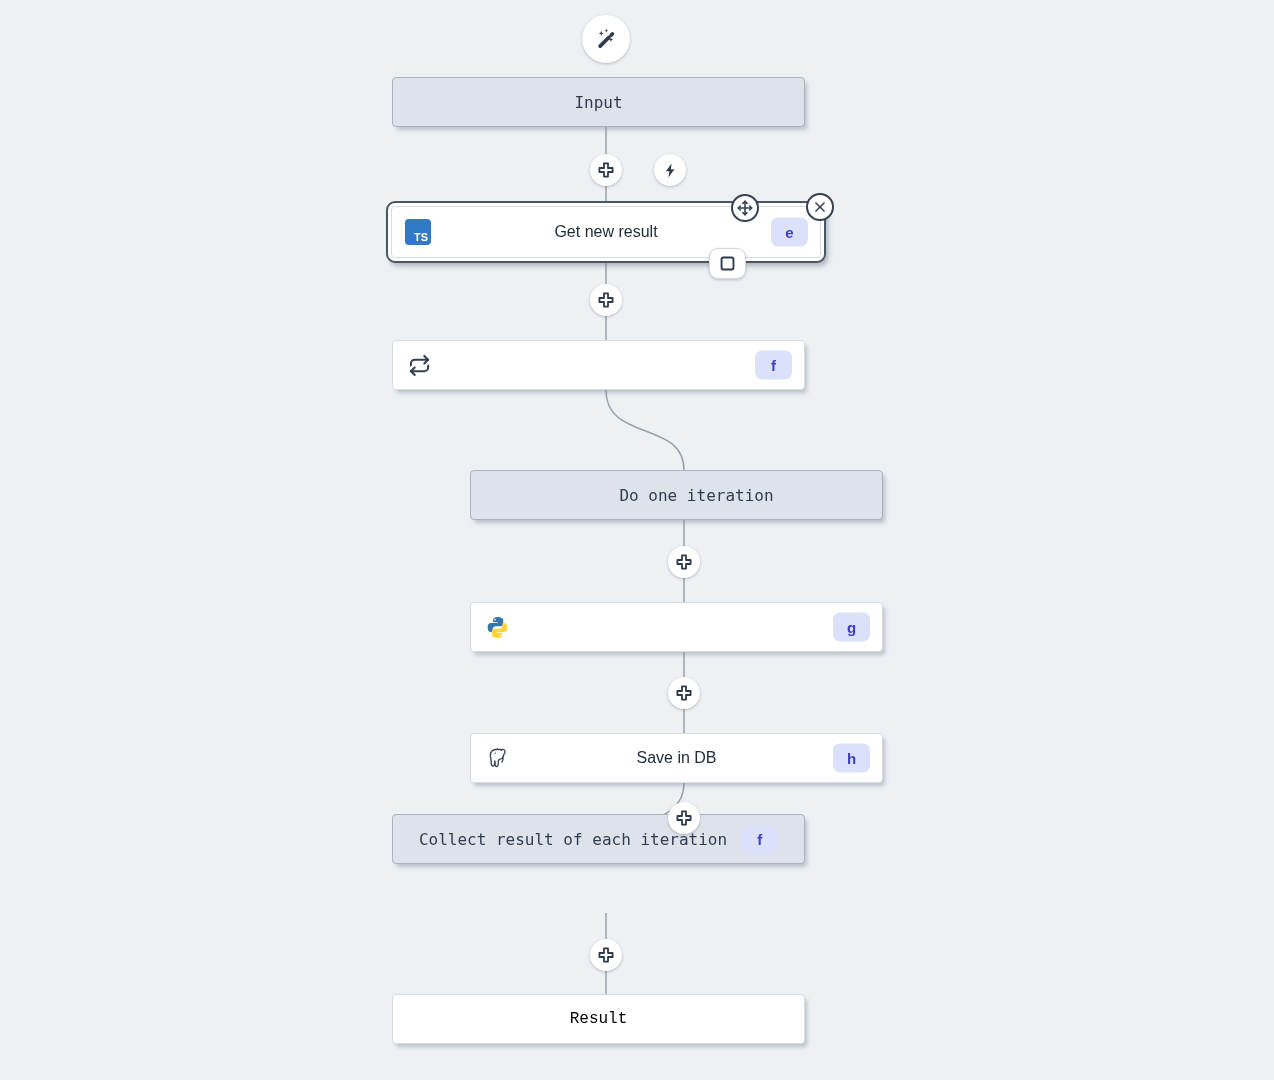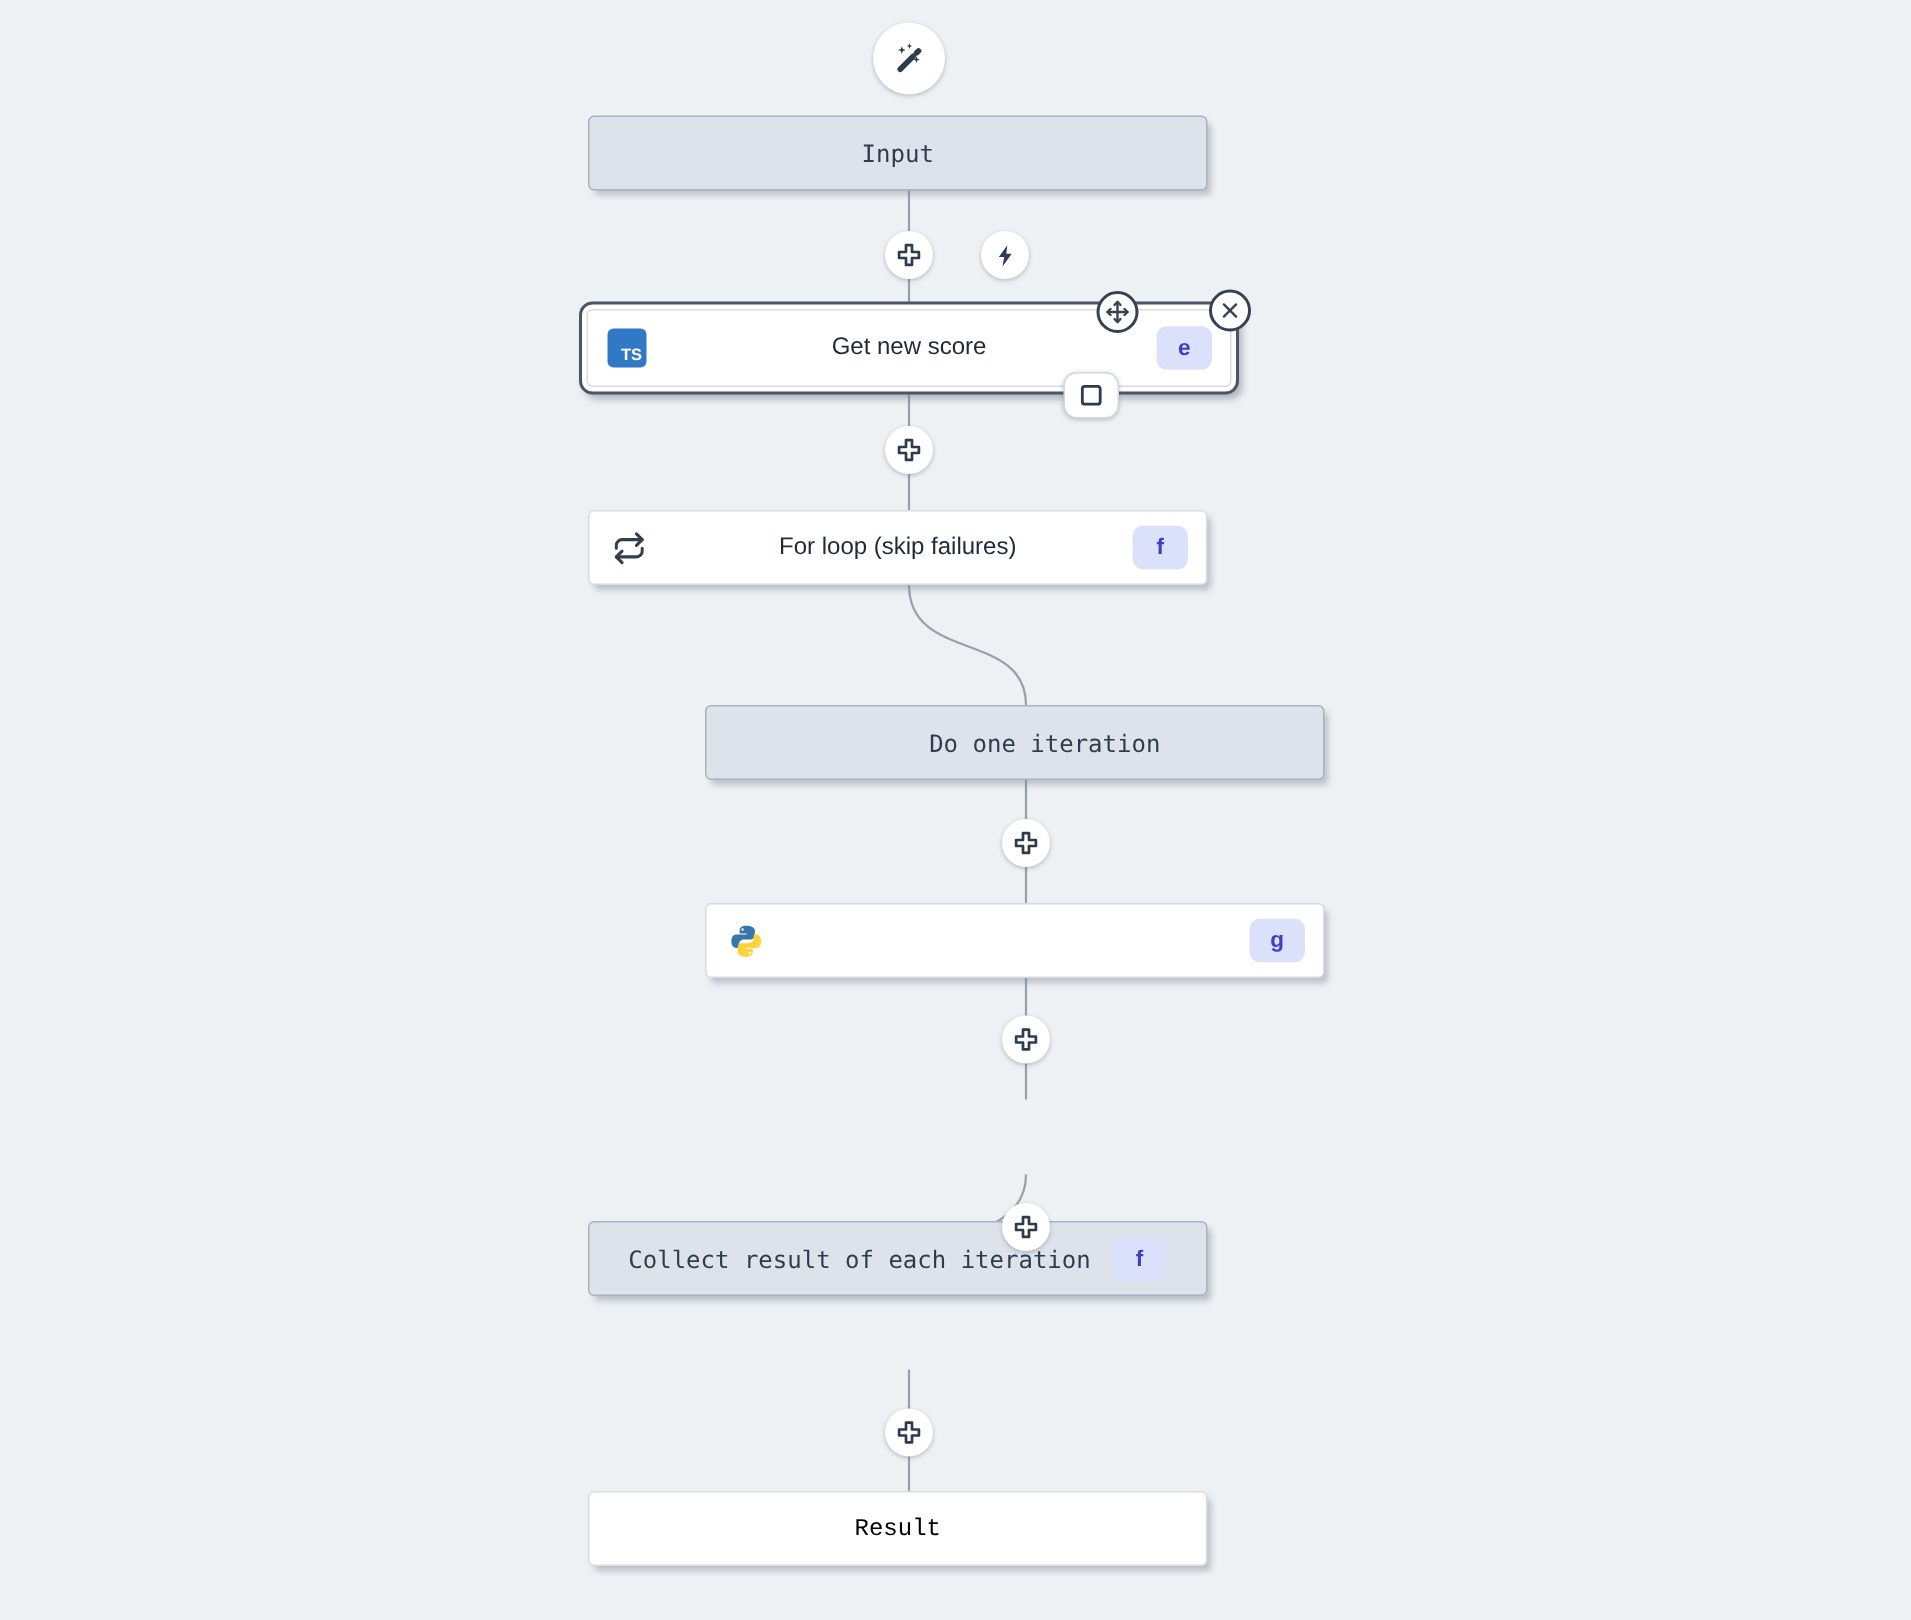--- a/index.html
+++ b/index.html
@@ -147,21 +147,21 @@
     </svg>
   </div>
 
   <div class="selected-wrap">
     <div class="node node-white">
       <span class="left-icon">
         <span class="ts-box">
             <span>TS</span>
           </span>
       </span>
-      <span class="center-label">Get new score</span>
+      <span class="center-label">Get new result</span>
       <span class="badge">e</span>
     </div>
   </div>
 
   <div class="circle-btn circle-sm" style="left:731px;top:194px;">
     <svg width="16" height="16" viewBox="0 0 24 24" fill="none" stroke="#374151" stroke-width="2.4" stroke-linecap="round" stroke-linejoin="round">
       <polyline points="5 9 2 12 5 15"></polyline>
         <polyline points="9 5 12 2 15 5"></polyline>
       <polyline points="15 19 12 22 9 19"></polyline>
         <polyline points="19 9 22 12 19 15"></polyline>
@@ -189,21 +189,20 @@
 
   <div class="node node-white" style="left:392px;top:340px;">
     <span class="left-icon">
       <svg width="23" height="23" viewBox="0 0 24 24" fill="none" stroke="#333e4f" stroke-width="2.1" stroke-linecap="round" stroke-linejoin="round">
         <polyline points="17 2 21 6 17 10"></polyline>
         <path d="M3 12v-2a4 4 0 0 1 4-4h14"></path>
         <polyline points="7 22 3 18 7 14"></polyline>
         <path d="M21 12v2a4 4 0 0 1-4 4H3"></path>
       </svg>
     </span>
-    <span class="center-label">For loop (skip failures)</span>
     <span class="badge">f</span>
   </div>
 
   <div class="node node-virtual" style="left:470px;top:470px;padding-left:40px;">
     <span class="solo-label">Do one iteration</span>
   </div>
 
   <div class="circle-btn circle-md" style="left:668px;top:546px;">
     <svg width="20" height="20" viewBox="0 0 20 20">
       <path d="M8 3.4h4v4.6h4.6v4H12v4.6H8V12H3.4V8H8z" fill="#fff" stroke="#2e3a4d" stroke-width="1.8" stroke-linejoin="round"></path>
@@ -219,20 +218,33 @@
     </span>
     <span class="badge">g</span>
   </div>
 
   <div class="circle-btn circle-md" style="left:668px;top:677px;">
     <svg width="20" height="20" viewBox="0 0 20 20">
       <path d="M8 3.4h4v4.6h4.6v4H12v4.6H8V12H3.4V8H8z" fill="#fff" stroke="#2e3a4d" stroke-width="1.8" stroke-linejoin="round"></path>
     </svg>
   </div>
 
+  <div class="node node-white" style="left:470px;top:733px;">
+    <span class="left-icon">
+      <svg width="24" height="24" viewBox="0 0 24 24" fill="none" stroke="#3c4557" stroke-width="1.35" stroke-linecap="round">
+        <path d="M16.3 3.6c2-.6 3.2 0 3.6 1.3.5 1.5-.3 2.5-1.1 3.7-.6.9-.8 1.9-.7 3.1.1 1.7-.2 3.2-1.2 4.3"></path>
+        <path d="M12.4 3.2c-5 0-7.3 2.7-7 6.8.2 2.4 1 4.4.8 6.5-.1 1.9.4 3.3 1.5 3.5 1.1.2 1.8-.8 1.9-2.3l.2-2.5"></path>
+        <path d="M9.8 15.2c.2 2.1.1 3.9.7 4.7.6.9 1.9.8 2.4-.4.4-1 .3-2.4.3-3.8 0-1.6.7-2.2 2-2.5 1.3-.3 2.5-.8 2.7-2.2"></path>
+        <path d="M12.4 3.2c1.6 0 3.1.4 4.1 1.1"></path>
+        <circle cx="10.2" cy="7.3" r=".7" fill="#3c4557" stroke="none"></circle>
+      </svg>
+    </span>
+    <span class="center-label">Save in DB</span>
+    <span class="badge">h</span>
+  </div>
 
   <div class="circle-btn circle-md" style="left:668px;top:802px;">
     <svg width="20" height="20" viewBox="0 0 20 20">
       <path d="M8 3.4h4v4.6h4.6v4H12v4.6H8V12H3.4V8H8z" fill="#fff" stroke="#2e3a4d" stroke-width="1.8" stroke-linejoin="round"></path>
     </svg>
   </div>
 
   <div class="node node-virtual" style="left:392px;top:814px;">
     <span class="solo-label">Collect result of each iteration</span>
     <span class="badge inline">f</span>

